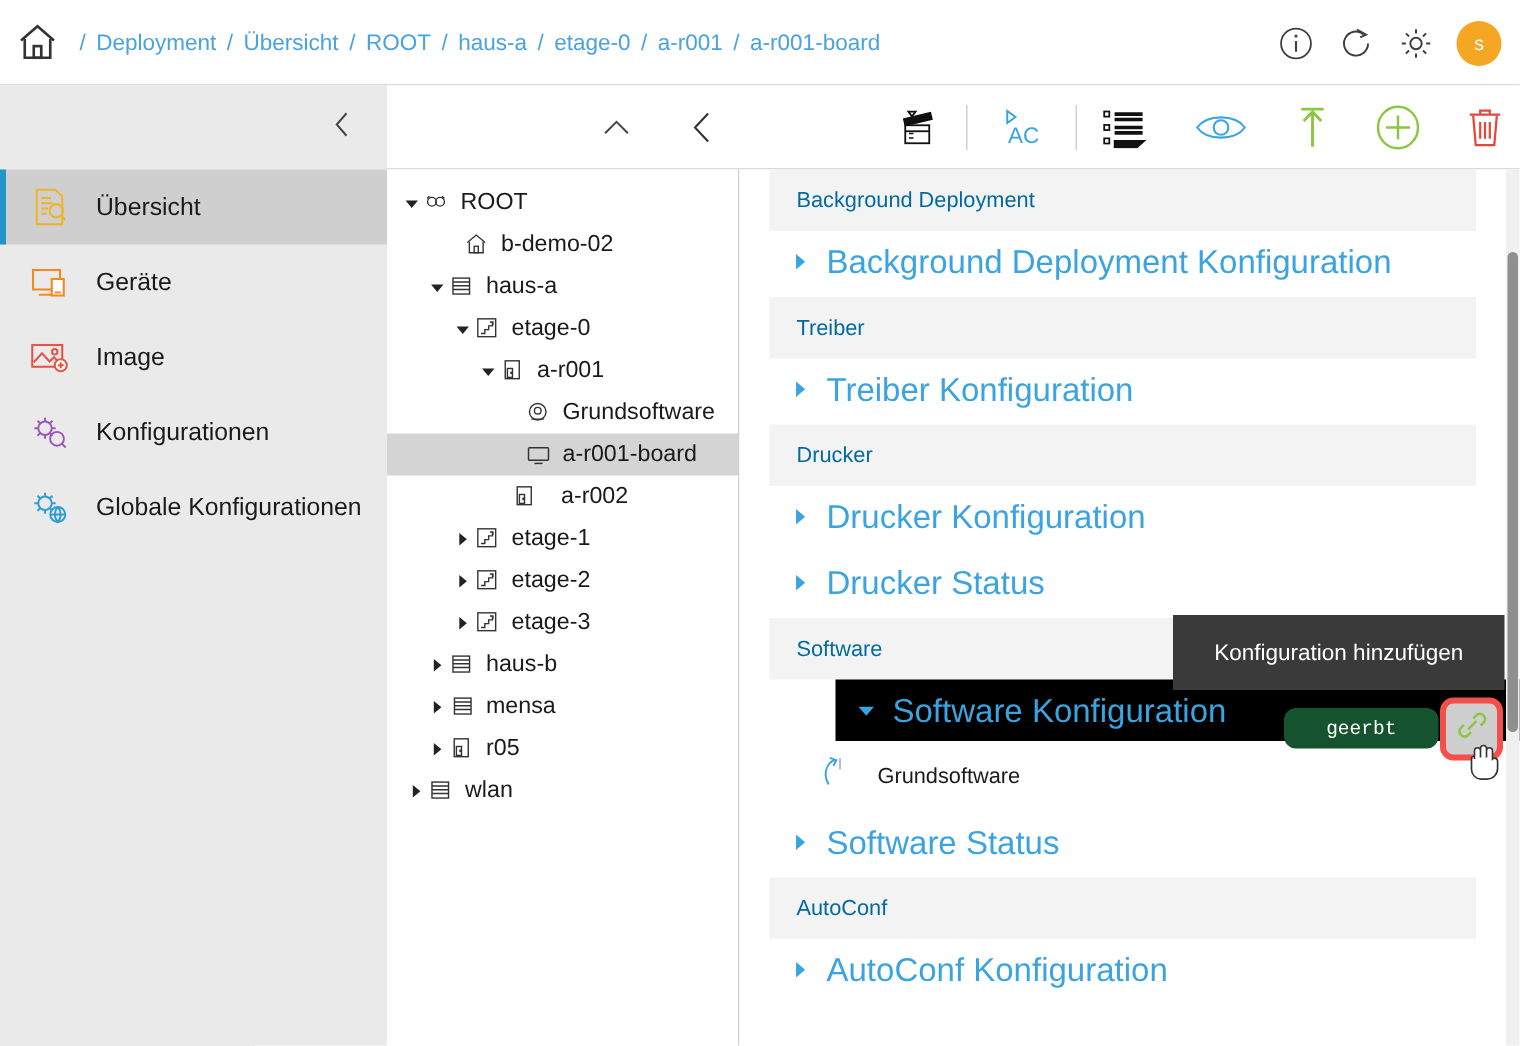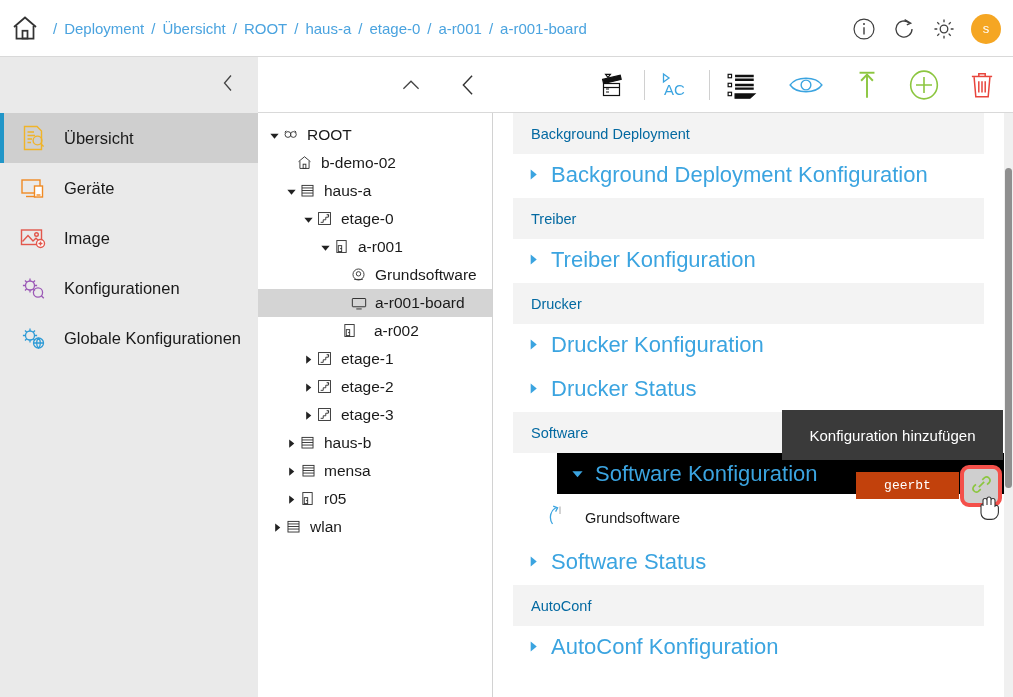--- a/index.html
+++ b/index.html
@@ -94,23 +94,23 @@
   .tri{ width:16px; flex:none; margin-right:8px; display:flex; align-items:center; }
   .lnk{ font-size:22px; color:#3ba4e0; white-space:nowrap; }
   .item-row{
     position:absolute; left:20px; width:471px; height:41px;
     display:flex; align-items:center; padding-left:32px;
   }
   .item-label{ font-size:14.5px; color:#1a1a1a; margin-left:18px; }
 
   
   #badge{
-    position:absolute; background:#c2410c; color:#ffffff;
+    position:absolute; background:#14532d; color:#ffffff;
     font-family:"Liberation Mono", monospace; font-size:13px;
-    border-radius:0; display:flex; align-items:center; justify-content:center;
+    border-radius:8px; display:flex; align-items:center; justify-content:center;
   }
   #tooltip{
     position:absolute; background:#3a3a3a; color:#ffffff;
     font-size:15px; display:flex; align-items:center; justify-content:center;
   }
   #linkbtn{
     position:absolute; border:4px solid #f4504a; border-radius:9px;
     background:#cfcfcf; display:flex; align-items:center; justify-content:center;
   }
   #cursor{ position:absolute; pointer-events:none; }
@@ -194,21 +194,21 @@
   <div class="tool" style="margin-left:114px;">
     <svg viewBox="0 0 30 30" width="32" height="30" fill="none" stroke="#111" stroke-width="1.2">
       <rect x="6.5" y="13.5" width="16" height="12"></rect>
       <path d="M6.5 17.5 H22.5"></path>
       <path d="M5.6 9.4 L23.2 5.2 L24.2 9.4 L6.6 13.6 Z" fill="#111"></path>
       <path d="M8.6 4.4 L13.4 4.4 L11 7.6 Z" fill="none" stroke="#111"></path>
       <path d="M9 19 h3 M9 22 h3" stroke-width="1"></path>
     </svg>
   </div>
   <div class="tool-sep" style="margin-left:16px;"></div>
-  <div class="tool" style="margin-left:12px;">
+  <div class="tool" style="margin-left:20px;">
     <svg viewBox="0 0 34 30" width="36" height="30" fill="none">
       <path d="M5.5 4 L5.5 12 L11 8 Z" fill="none" stroke="#3ba4e0" stroke-width="1.3"></path>
       <text x="6" y="25" font-family="Liberation Sans, sans-serif" font-size="15" fill="#3ba4e0">AC</text>
     </svg>
   </div>
   <div class="tool-sep" style="margin-left:16px;"></div>
   <div class="tool" style="margin-left:16px;">
     <svg viewBox="0 0 30 26" width="32" height="28" fill="none" stroke="#111" stroke-width="1.1">
       <rect x="2" y="3" width="3.2" height="3.2"></rect>
       <rect x="2" y="11.4" width="3.2" height="3.2"></rect>
@@ -314,21 +314,21 @@
             <path d="M1.5 4 L10.5 4 L6 9.5 Z" fill="#222"></path>
           </svg>
         </span>
         <span class="t-ico"><svg viewBox="0 0 20 20" width="17" height="17" fill="none" stroke="#333" stroke-width="1.1">
             <circle cx="7" cy="10" r="3.4"></circle>
             <circle cx="13.4" cy="10" r="3.4"></circle>
             <path d="M3.2 7.4 L5 5.6 M16.8 7.4 L15 5.6"></path>
           </svg></span>
         <span class="t-label">ROOT</span>
       </div>
-      <div class="tree-row" style="padding-left: 22px;">
+      <div class="tree-row" style="padding-left: 35px;">
         <span class="tw"></span>
         <span class="t-ico"><svg viewBox="0 0 20 20" width="17" height="17" fill="none" stroke="#333" stroke-width="1.1">
             <path d="M3 9 L10 3.2 L17 9"></path>
             <path d="M4.6 8.4 V17 H15.4 V8.4"></path>
             <rect x="8.4" y="12" width="3.2" height="5"></rect>
           </svg></span>
         <span class="t-label">b-demo-02</span>
       </div>
       <div class="tree-row" style="padding-left: 25px;">
         <span class="tw">

